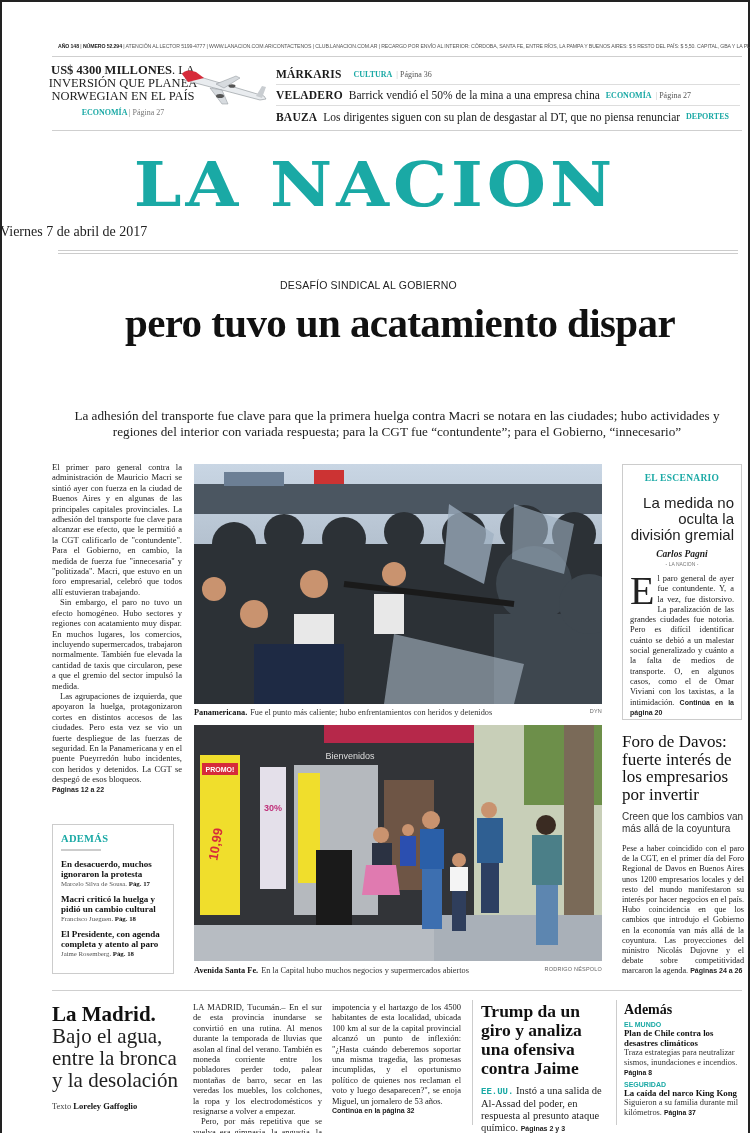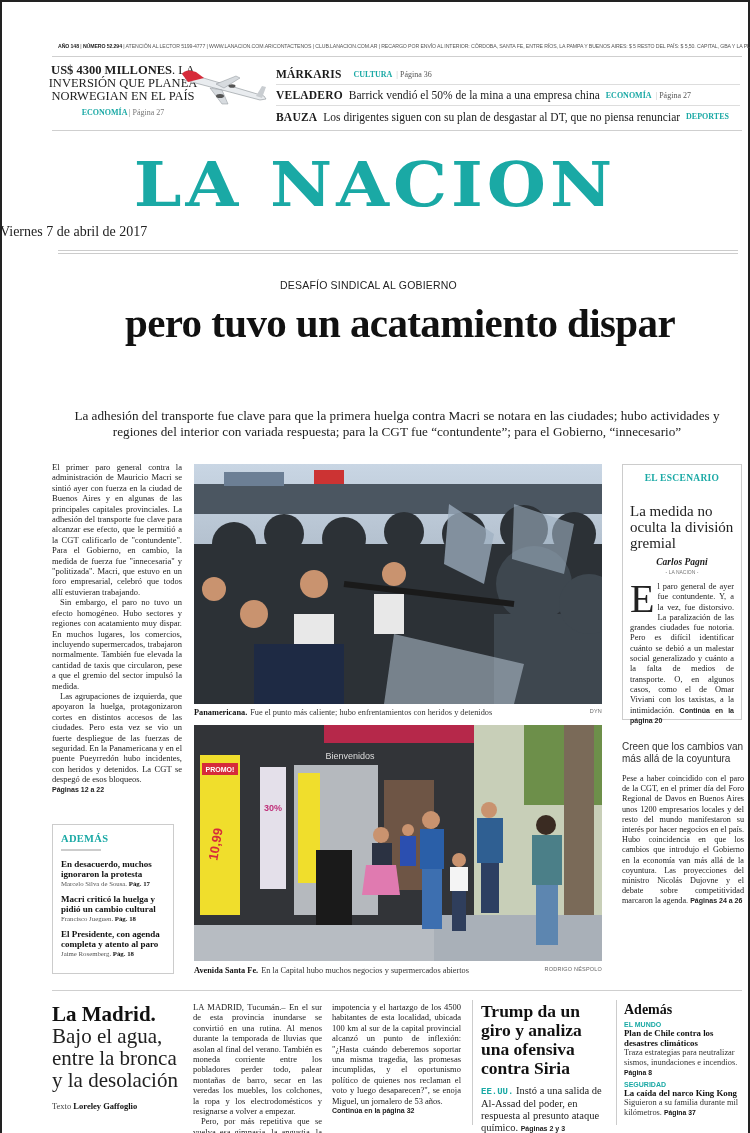--- a/index.html
+++ b/index.html
@@ -38,21 +38,21 @@
 .ademas .it{margin-bottom:7px}
 .ademas .it .t{font-family:"Liberation Serif",serif;font-weight:bold;font-size:9px;line-height:10px;color:#111}
 .ademas .it .a{font-family:"Liberation Serif",serif;font-size:6.8px;color:#555;margin-top:1px}
 .ademas .it .a b{color:#111}
 .photo{overflow:hidden}
 .cap{font-family:"Liberation Serif",serif;font-size:8.3px;color:#333;display:flex;white-space:nowrap}
 .cap b{color:#111;margin-right:3px}
 .cap .cr{margin-left:auto;font-family:"Liberation Sans",sans-serif;font-size:5.5px;color:#666;letter-spacing:0.2px}
 .esc{left:622px;top:464px;width:120px;height:256px;border:1px solid #ccc;padding:8px 7px}
 .esc .sec{font-family:"Liberation Serif",serif;font-weight:bold;font-size:9.5px;text-align:center;color:#1aa9a5;letter-spacing:0.3px}
-.esc .title{font-family:Liberation Serif, serif;font-size:15px;line-height:16px;text-align:left;color:#222;margin-top:20px}
+.esc .title{font-family:Liberation Sans, sans-serif;font-size:15px;line-height:16px;text-align:right;color:#222;margin-top:12px}
 .esc .by{font-family:"Liberation Serif",serif;font-weight:bold;font-style:italic;font-size:9.5px;text-align:center;margin-top:6px}
 .esc .org{font-family:"Liberation Sans",sans-serif;font-size:5px;text-align:center;color:#777;margin-top:2px;margin-bottom:7px}
 .esc .drop{float:left;font-family:"Liberation Serif",serif;font-size:40px;line-height:32px;margin-right:3px;margin-top:1px}
 .davos{left:622px;top:733px;width:122px}
 .davos .t{font-family:"Liberation Serif",serif;font-size:17px;line-height:17.5px;color:#111}
 .davos .s{font-family:Liberation Sans, sans-serif;font-size:10px;line-height:11.5px;color:#333;margin-top:8px}
 .davos .body{margin-top:10px;font-size:8.2px;line-height:10.2px}
 .vsep{width:1px;background:#ccc}
 .madrid{left:52px;top:1003px;width:130px}
 .madrid .t{font-family:"Liberation Serif",serif;font-size:21px;line-height:22px;color:#222}
@@ -258,20 +258,21 @@
   <div class="title">La medida no oculta la división gremial</div>
   <div class="by">Carlos Pagni</div>
   <div class="org">- LA NACION -</div>
   <div class="body" style="font-size:8.4px;line-height:10.3px">
     <span class="drop">E</span><span>l paro general de ayer fue contundente. Y, a la vez, fue distorsivo. La paralización de las grandes ciudades fue notoria. Pero es difícil identificar cuánto se debió a un malestar social generalizado y cuánto a la falta de medios de transporte. O, en algunos casos, como el de Omar Viviani con los taxistas, a la intimidación.</span>
     <span class="cont">Continúa en la página 20</span>
   </div>
 </div>
 
 <div class="abs davos">
+  <div class="t">Foro de Davos: fuerte interés de los empresarios por invertir</div>
   <div class="s">Creen que los cambios van más allá de la coyuntura</div>
   <div class="body">
     <span>Pese a haber coincidido con el paro de la CGT, en el primer día del Foro Regional de Davos en Buenos Aires unos 1200 empresarios locales y del resto del mundo manifestaron su interés por hacer negocios en el país. Hubo coincidencia en que los cambios que introdujo el Gobierno en la economía van más allá de la coyuntura. Las proyecciones del ministro Nicolás Dujovne y el debate sobre competitividad marcaron la agenda.</span>
     <span class="cont">Páginas 24 a 26</span>
   </div>
 </div>
 
 <div class="abs hr" style="left:52px;top:990px;width:690px"></div>
 
 <div class="abs madrid">
@@ -279,21 +280,21 @@
   <div class="by"><span>Texto</span> <b>Loreley Gaffoglio</b></div>
 </div>
 <div class="abs body mbody">
   <p>LA MADRID, Tucumán.– En el sur de esta provincia inundarse se convirtió en una rutina. Al menos durante la temporada de lluvias que asolan al final del verano. También es moneda corriente entre los pobladores perder todo, palear montañas de barro, secar en las veredas los muebles, los colchones, la ropa y los electrodomésticos y resignarse a volver a empezar.</p>
   <p>Pero, por más repetitiva que se vuelva esa gimnasia, la angustia, la impotencia y el hartazgo de los 4500 habitantes de esta localidad, ubicada 100 km al sur de la capital provincial alcanzó un punto de inflexión: "¿Hasta cuándo deberemos soportar una misma tragedia, las promesas incumplidas, y el oportunismo político de quienes nos reclaman el voto y luego desaparecen?", se enoja Miguel, un jornalero de 53 años.</p>
   <div class="cont">Continúa en la página 32</div>
 </div>
 <div class="abs vsep" style="left:472px;top:1000px;height:125px"></div>
 
 <div class="abs trump">
-  <div class="t">Trump da un giro y analiza una ofensiva contra Siria</div>
+  <div class="t">Trump da un giro y analiza una ofensiva contra Jaime</div>
   <div class="s"><span class="k">EE.UU.</span> <span>Instó a una salida de Al-Assad del poder, en respuesta al presunto ataque químico.</span> <span class="p">Páginas 2 y 3</span></div>
 </div>
 <div class="abs vsep" style="left:616px;top:1000px;height:125px"></div>
 
 <div class="abs adm2">
   <h3>Además</h3>
   <div>
     <div class="sec">EL MUNDO</div>
     <div class="it">Plan de Chile contra los desastres climáticos</div>
     <div class="d"><span>Traza estrategias para neutralizar sismos, inundaciones e incendios.</span> <b>Página 8</b></div>

